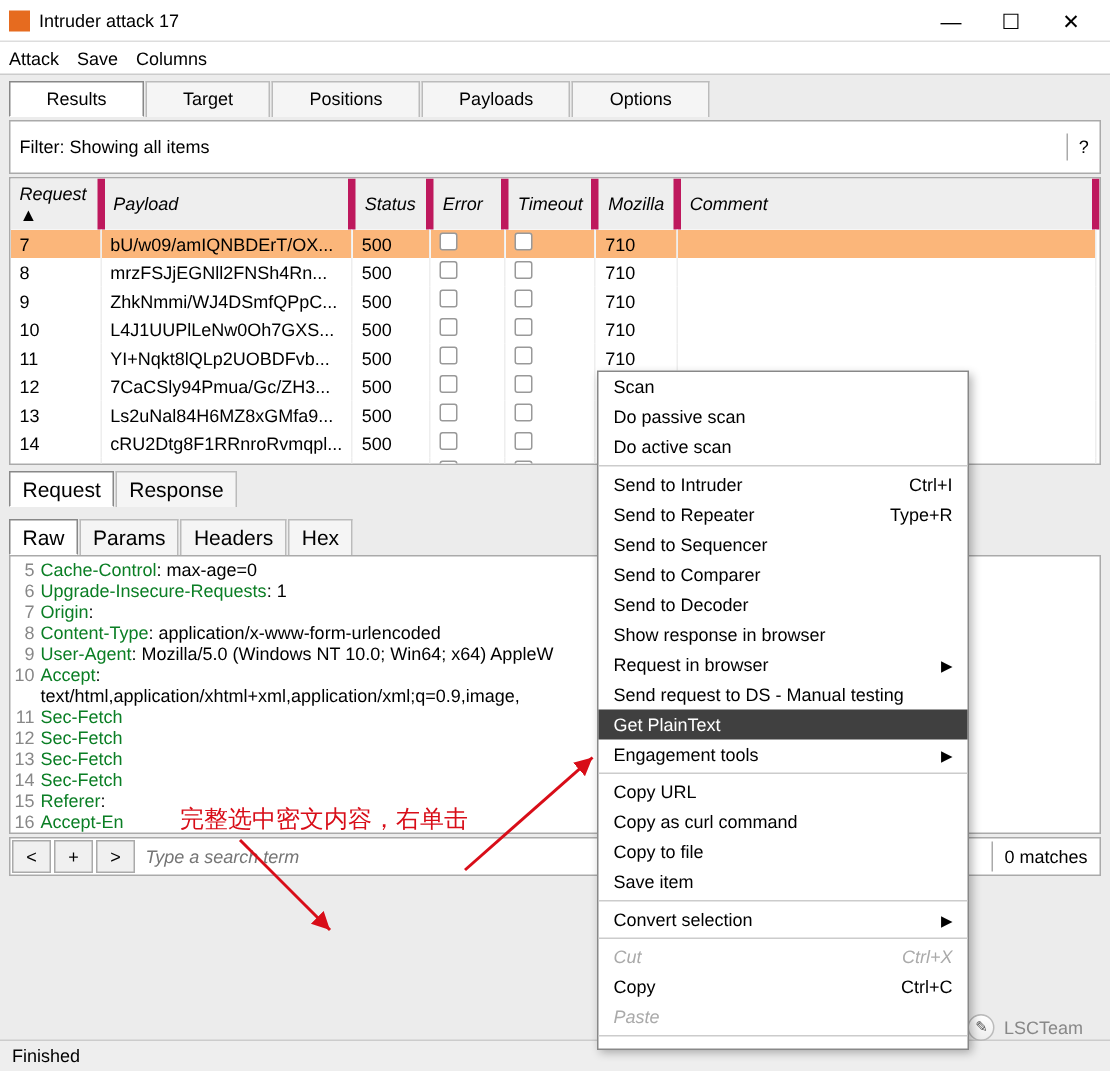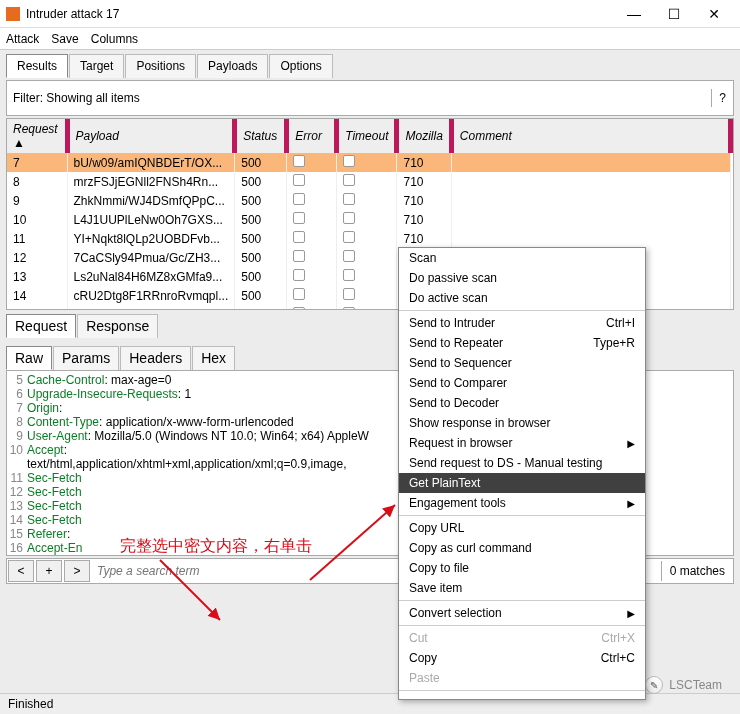--- a/index.html
+++ b/index.html
@@ -3,21 +3,21 @@
 <meta charset="utf-8">
 <style>
   * { box-sizing: border-box; margin: 0; padding: 0; font-family: Arial, sans-serif; font-size: 12px; }
   body { background: #ececec; width: 740px; height: 714px; overflow: hidden; position: relative; }
   .titlebar { background: #fff; height: 28px; display: flex; align-items: center; padding: 0 6px; border-bottom: 1px solid #ddd; }
   .titlebar .icon { width: 14px; height: 14px; background: #e66b1f; margin-right: 6px; }
   .titlebar .title { flex: 1; }
   .titlebar .winbtn { width: 40px; height: 100%; display: flex; align-items: center; justify-content: center; font-size: 14px; }
   .menubar { background: #fff; height: 22px; display: flex; align-items: center; padding: 0 6px; gap: 12px; border-bottom: 1px solid #ccc;}
   .tabs { display: flex; padding: 4px 6px 0 6px; background: #ececec; }
-  .tab { padding: 4px 10px; background: #f5f5f5; border: 1px solid #bbb; border-bottom: none; margin-right: 1px; cursor: pointer; }
+  .tab { padding: 4px 24px; background: #f5f5f5; border: 1px solid #bbb; border-bottom: none; margin-right: 1px; cursor: pointer; }
   .tab.active { background: #fff; border: 1px solid #888; border-bottom: 1px solid #fff; position: relative; z-index: 2;}
   .filterbar { display: flex; align-items: center; margin: 2px 6px; border: 1px solid #aaa; background: #fff; }
   .filterbar .flabel { padding: 10px 6px; flex: 1; }
   .filterbar .qmark { width: 22px; text-align: center; border-left: 1px solid #aaa; padding: 2px;}
   .table-wrap { margin: 2px 6px; border: 1px solid #aaa; background: #fff; height: 192px; overflow: hidden; position: relative; }
   table { width: 100%; border-collapse: collapse; }
   th { text-align: left; padding: 3px 6px; background: #eee; border-right: 5px solid #be185d; font-weight: normal; font-style: italic; }
   td { padding: 2px 6px; border-right: 1px solid #eee; white-space: nowrap; overflow: hidden; text-overflow: ellipsis; }
   tr.selected td { background: #fbb67a; }
   .chk { display:inline-block; width:12px; height:12px; border:1px solid #999; border-radius:2px; background:#fff;}
@@ -28,23 +28,23 @@
   .raw-line { display: flex; }
   .ln { width: 20px; color: #888; text-align: right; padding-right: 4px; flex-shrink: 0;}
   .code { white-space: pre; }
   .kw-green { color: #0a7e24; }
   .searchbar { display:flex; align-items:center; margin: 2px 6px; border:1px solid #aaa; background:#fff;}
   .sbtn { width:26px; height:22px; border:1px solid #aaa; margin:1px; display:flex; align-items:center; justify-content:center; background:#f0f0f0;}
   .sinput { flex:1; border:none; padding:3px 6px; color:#888; font-style: italic;}
   .matches { border-left:1px solid #aaa; padding: 3px 8px; }
   .statusbar { background: #eee; padding: 3px 8px; border-top: 1px solid #ccc; position:absolute; bottom:0; left:0; right:0; }
   .context-menu { position:absolute; left:398px; top:247px; width:248px; background:#fff; border:1px solid #888; box-shadow:2px 2px 6px rgba(0,0,0,.3); z-index:10;}
-  .context-menu .mitem { padding: 3px 10px; display:flex; justify-content:space-between; align-items:center;}
+  .context-menu .mitem { padding: 3px 10px; display:flex; justify-content:space-between; align-items:flex-end;}
   .context-menu .mitem.selected { background: #404040; color:#fff; }
-  .context-menu .mitem.disabled { color: #aaa; }
+  .context-menu .mitem.disabled { color: #aaa; font-style: italic; }
   .context-menu .sep { height:1px; background:#ccc; margin:2px 0;}
   .context-menu .arrow { font-size:10px; }
   .annot { position:absolute; color:#d80d18; font-size:16px; font-weight:500; left:120px; top:536px; z-index:5;}
   svg.arrow-svg { position:absolute; z-index:4; pointer-events:none;}
   .watermark { position:absolute; right:18px; bottom:20px; display:flex; align-items:center; gap:6px; color:#888; font-size:12px;}
   .watermark .wicon { width:18px; height:18px; border:1px solid #bbb; border-radius:50%; background: linear-gradient(#fff,#eee); display:flex; align-items:center; justify-content:center; font-size:10px; color:#555;}
   .col-req { width: 60px;}
   .col-pay { width: 140px;}
   .col-stat { width: 52px; margin-left: 10px;}
   .col-err { width: 50px;}

